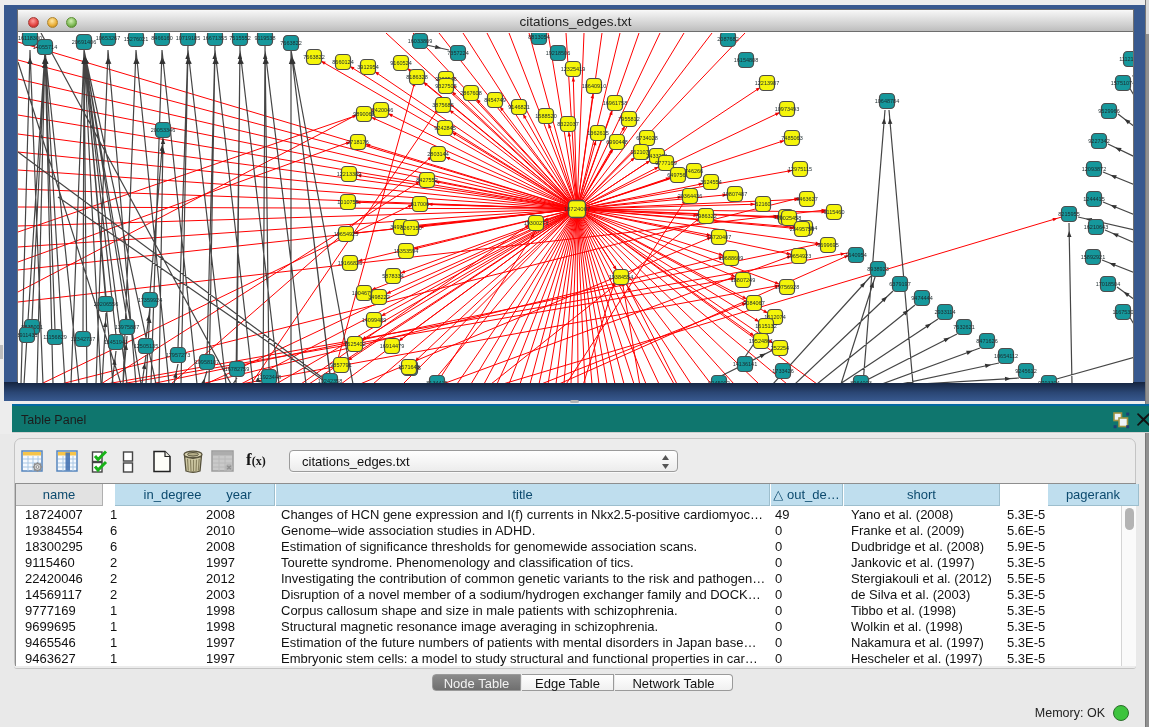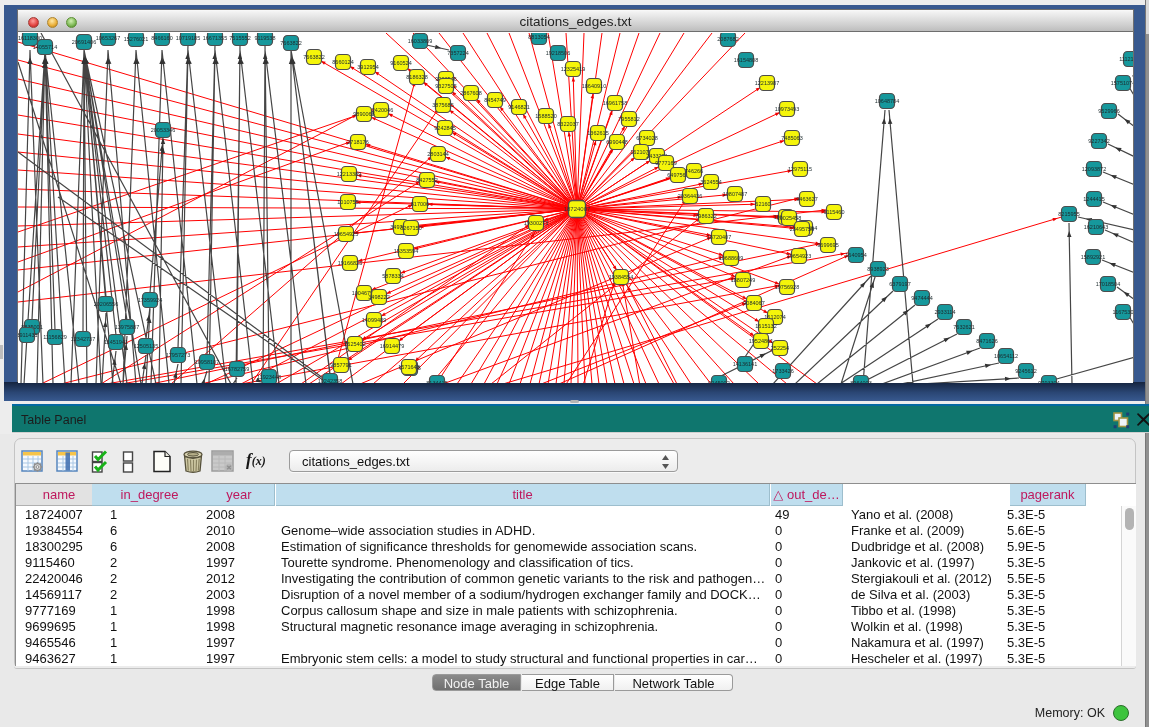--- a/index.html
+++ b/index.html
@@ -10,21 +10,21 @@
 #titlebar .t{position:absolute;left:0;right:0;top:3px;text-align:center;font-size:13.5px;color:#222}
 .light{position:absolute;top:6px;width:11px;height:11px;border-radius:50%}
 #canvas{position:absolute;left:0;top:23px;width:1115px;height:350px;overflow:hidden}
 #rightsb{position:absolute;right:0;top:0;width:4px;height:727px;background:#909090;border-left:1px solid #777}
 #rightsb .top{position:absolute;top:0;left:0;right:0;height:34px;background:#d9d9d9}
 #tp-head{position:absolute;left:12px;top:404px;width:1145px;height:29px;background:#0f766e;border-top:2px solid #0369a1;border-bottom:1px solid #cfcfcf}
 #tp-head .t{position:absolute;left:9px;top:7px;font-size:12.5px;color:#1c1c1c}
 #tp-body{position:absolute;left:0;top:434px;width:1145px;height:293px;background:#e9e9e9}
 #toolbox{position:absolute;left:14px;top:438px;width:1122px;height:231px;background:#ececec;border:1px solid #c4c4c4;border-radius:7px}
 #thead{position:absolute;left:15px;top:483px;width:1121px;height:23px;background:#fff;border-top:1px solid #8e8e8e;border-left:1px solid #8e8e8e}
-.hc{position:absolute;top:0;height:22px;background:#bfdeee;border-right:1px solid #9dbecd;border-bottom:1px solid #9dbecd;font-size:13px;color:#be185d;text-align:center;line-height:22px}
+.hc{position:absolute;top:0;height:22px;background:#bfdeee;border-right:1px solid #9dbecd;border-bottom:1px solid #9dbecd;font-size:13px;color:#0c4a6e;text-align:center;line-height:22px}
 #tbody{position:absolute;left:15px;top:506px;width:1106px;height:160px;background:#fff;border-left:1px solid #8e8e8e}
 .trow{position:absolute;left:0;width:1106px;height:16px;font-size:13px;color:#111}
 .trow span{position:absolute;top:0;white-space:nowrap;line-height:16px}
 #vsb{position:absolute;left:1121px;top:506px;width:15px;height:160px;background:#fafafa;border-left:1px solid #d5d5d5}
 #vsb .thumb{position:absolute;left:2.5px;top:2px;width:9px;height:22px;border-radius:5px;background:#b3b3b3}
 #tbl-bot{position:absolute;left:14px;top:666px;width:1122px;height:3px;border-bottom:1px solid #c4c4c4;border-radius:0 0 7px 7px;background:#ececec}
 #tabs{position:absolute;left:432px;top:674px;height:19px;font-size:13px}
 .seg{position:absolute;top:0;height:17px;border:1px solid #9a9a9a;line-height:17px;text-align:center;color:#111;background:linear-gradient(#fff,#f0f0f0)}
 #memory{position:absolute;right:44px;top:706px;font-size:12.5px;color:#222}
 #memled{position:absolute;right:20px;top:705px;width:16px;height:16px;border-radius:50%;background:#3ec43e;border:1.5px solid #2c6e2c}
@@ -566,41 +566,43 @@
 </svg>
 <svg class="ticon" style="left:211px" width="24" height="23" viewBox="0 0 24 23">
 <rect x="1" y="1" width="21" height="20" fill="#c9c9c9" stroke="#9c9c9c" stroke-width="1.5"></rect>
 <rect x="2" y="2" width="19" height="3.5" fill="#adadad"></rect>
 <g stroke="#b8b8b8" stroke-width="1">
       <path d="M2 9h19M2 13h19M2 17h19M8 6v15M14 6v15"></path>
     </g>
 <circle cx="18" cy="17.5" r="3.8" fill="#b5b5b5"></circle>
 <path d="M16.2 15.7 L19.8 19.3 M19.8 15.7 L16.2 19.3" stroke="#8f8f8f" stroke-width="1.4"></path>
 </svg>
-<div class="abs" style="left:246px;top:450px;width:28px;height:23px;font-style:italic;color:#161616;font-size:17px;font-family:'Liberation Serif',serif;font-weight:bold">f<span style="font-size:12px">(x)</span></div>
+<div class="abs" style="left:246px;top:450px;width:28px;height:23px;color:#161616;font-size:17px;font-family:'Liberation Serif',serif;font-weight:bold">f<span style="font-size:12px">(x)</span></div>
 <div class="abs" style="left:289px;top:450px;width:389px;height:22px;border:1px solid #9b9b9b;border-radius:4px;background:linear-gradient(#ffffff,#ececec);box-shadow:0 1px 0 rgba(255,255,255,.7)">
   <span style="position:absolute;left:12px;top:3px;font-size:13px;color:#111">citations_edges.txt</span>
   <svg style="position:absolute;right:6px;top:3px" width="11" height="16" viewBox="0 0 11 16">
     <path d="M5.5 1 L9 6 L2 6 Z" fill="#555"></path>
       <path d="M5.5 15 L9 10 L2 10 Z" fill="#555"></path>
   </svg>
 </div>
 <div id="thead">
   <div class="hc" style="left:0;width:87px;background:#e2e2e2;border-right:1px solid #b0b0b0;border-bottom:1px solid #b0b0b0">name</div>
-  <div class="hc" style="left:76px;width:116px">in_degree</div>
+  <div class="hc" style="left:99px;width:116px">in_degree</div>
   <div class="hc" style="left:188px;width:71px">year</div>
   <div class="hc" style="left:260px;width:494px">title</div>
   <div class="hc" style="left:755px;width:72px">△ out_de…</div>
-  <div class="hc" style="left:994px;width:76px">pagerank</div>
+  <div class="hc" style="left:828px;width:156px">short</div>
+  <div class="hc" style="left:1032px;width:91px">pagerank</div>
 </div>
 <div id="tbody">
     <div class="trow" style="top:1px">
       <span style="left:9px">18724007</span>
       <span style="left:94px">1</span>
       <span style="left:190px">2008</span>
+      <span style="left:265px">Changes of HCN gene expression and I(f) currents in Nkx2.5-positive cardiomyoc…</span>
       <span style="left:759px">49</span>
       <span style="left:835px">Yano et al. (2008)</span>
       <span style="left:991px">5.3E-5</span>
     </div>
     <div class="trow" style="top:17px">
       <span style="left:9px">19384554</span>
       <span style="left:94px">6</span>
       <span style="left:190px">2010</span>
       <span style="left:265px">Genome–wide association studies in ADHD.</span>
       <span style="left:759px">0</span>
@@ -658,20 +660,21 @@
       <span style="left:190px">1998</span>
       <span style="left:265px">Structural magnetic resonance image averaging in schizophrenia.</span>
       <span style="left:759px">0</span>
       <span style="left:835px">Wolkin et al. (1998)</span>
       <span style="left:991px">5.3E-5</span>
     </div>
     <div class="trow" style="top:129px">
       <span style="left:9px">9465546</span>
       <span style="left:94px">1</span>
       <span style="left:190px">1997</span>
+      <span style="left:265px">Estimation of the future numbers of patients with mental disorders in Japan base…</span>
       <span style="left:759px">0</span>
       <span style="left:835px">Nakamura et al. (1997)</span>
       <span style="left:991px">5.3E-5</span>
     </div>
     <div class="trow" style="top:145px">
       <span style="left:9px">9463627</span>
       <span style="left:94px">1</span>
       <span style="left:190px">1997</span>
       <span style="left:265px">Embryonic stem cells: a model to study structural and functional properties in car…</span>
       <span style="left:759px">0</span>

